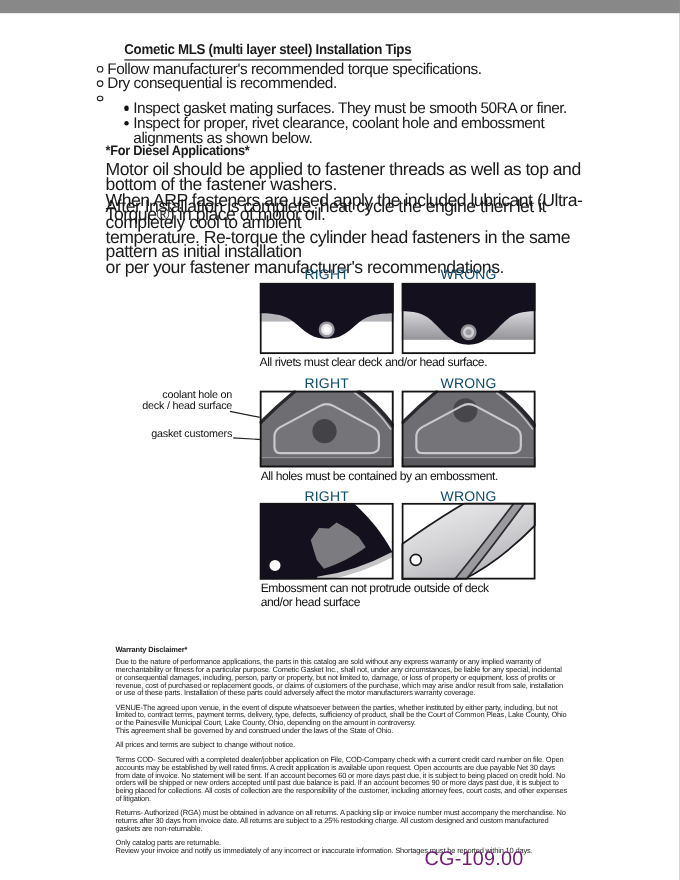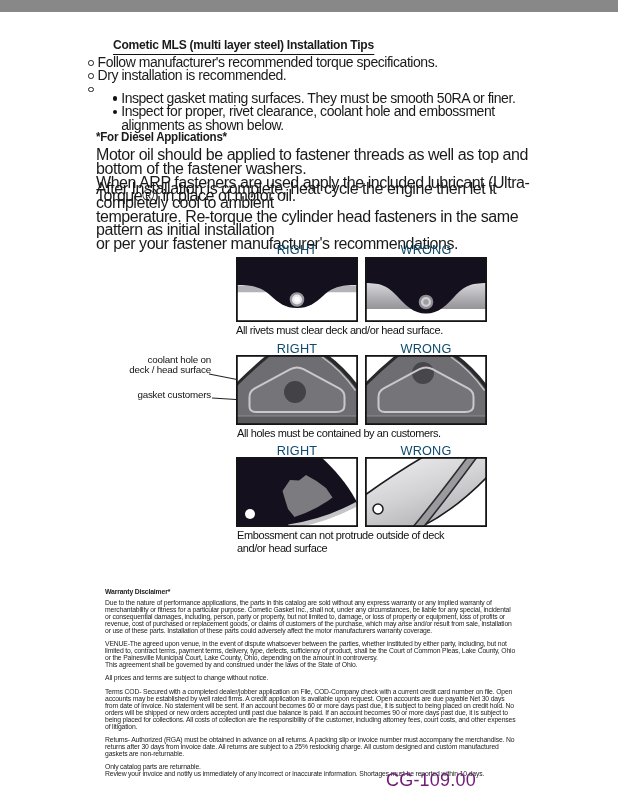--- a/index.html
+++ b/index.html
@@ -47,21 +47,21 @@
 
   <div class="abs doc-title">Cometic MLS (multi layer steel) Installation Tips</div>
 
   <div class="abs bullets">
     <div class="b-row">
       <span class="marker-ring"></span>
       <span>Follow manufacturer's recommended torque specifications.</span>
     </div>
     <div class="b-row">
       <span class="marker-ring"></span>
-      <span>Dry installation is recommended.</span>
+      <span>Dry consequential is recommended.</span>
     </div>
     <div class="b-row">
       <span class="marker-ring"></span>
     </div>
     <div class="b-row sub">
       <span class="marker-dot"></span>
       <span>Inspect gasket mating surfaces.  They must be smooth 50RA or finer.</span>
     </div>
     <div class="b-row sub">
       <span class="marker-dot"></span>
@@ -141,21 +141,21 @@
     <circle cx="58" cy="18" r="11" fill="#47474b"></circle>
     <path d="M13.5,42 C13.5,38.2 15.4,35.2 18.8,33.3 L54.5,14.2 C58.7,11.9 63.3,11.9 67.5,14.2 L103.2,33.3 C106.6,35.2 108.5,38.2 108.5,42 L108.5,50.5 C108.5,55 105,57 100,57 L20,57 C16,57 13.5,55 13.5,51.5 Z" fill="none" stroke="#c9c9cc" stroke-width="2" stroke-linejoin="round"></path>
     <path d="M0,0 L33,0 C21.5,9.5 10.5,19.5 0,30 Z" fill="#ffffff"></path>
     <path d="M33,0 C21.5,9.5 10.5,19.5 0,30" stroke="#29292d" stroke-width="3" fill="none"></path>
     <path d="M89,0 L122,0 L122,33 C112,19.5 101,8.5 89,0 Z" fill="#ffffff"></path>
     <path d="M89,0 C101,8.5 112,19.5 122,33" stroke="#29292d" stroke-width="3.6" fill="none"></path>
     <path d="M86,2 C98.5,10.5 109.5,21.5 119.5,35.5" stroke="#c6c6c9" stroke-width="1.3" fill="none"></path>
     <rect x="0.9" y="0.9" width="120.2" height="68.2" fill="none" stroke="#141414" stroke-width="1.8"></rect>
   </svg>
 
-  <div class="abs caption" style="left:237px;top:415px">All holes must be contained by an customers.</div>
+  <div class="abs caption" style="left:237px;top:415px">All holes must be contained by an embossment.</div>
 
   <div class="abs rw-label" style="left:236px;top:432px">RIGHT</div>
   <div class="abs rw-label" style="left:365px;top:432px">WRONG</div>
 
   <svg class="panel" style="left:236px;top:445px" width="122" height="70" viewBox="0 0 122 70">
     <rect width="122" height="70" fill="#ffffff"></rect>
     <path fill="#15101e" d="M0,0 L85,0 C99,12.5 110.5,26.5 119.5,42.5 L121.5,46.5 C98.5,58.8 75,66.3 51,69.8 L0,70 Z"></path>
     <path d="M121,47 C98.5,59 76,66.3 52.5,69.6" stroke="#c5c5c8" stroke-width="4.4" fill="none"></path>
     <path d="M46.5,34 L54,23 L63,23.5 L70,18 L80.5,24 L90,31 L96.5,40.5 C86,48.5 72.5,55.5 58.5,60 L52,52 L49,42.5 Z" fill="#7c7c80"></path>
     <circle cx="14" cy="57" r="5" fill="#ffffff"></circle>

